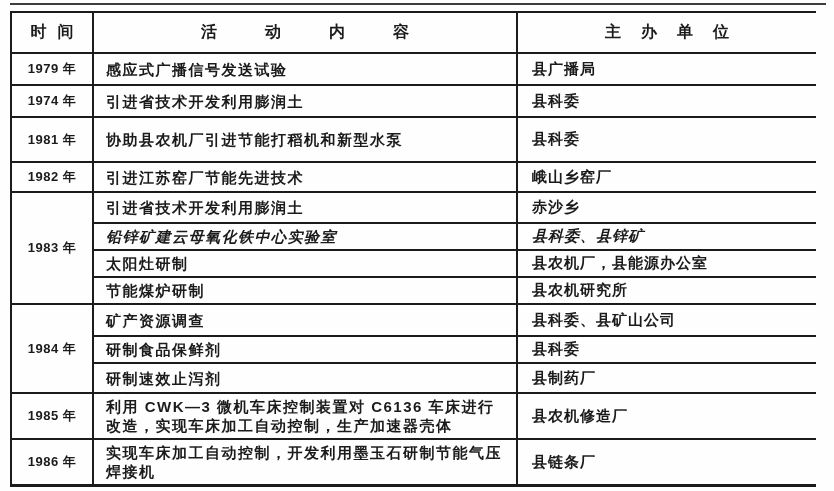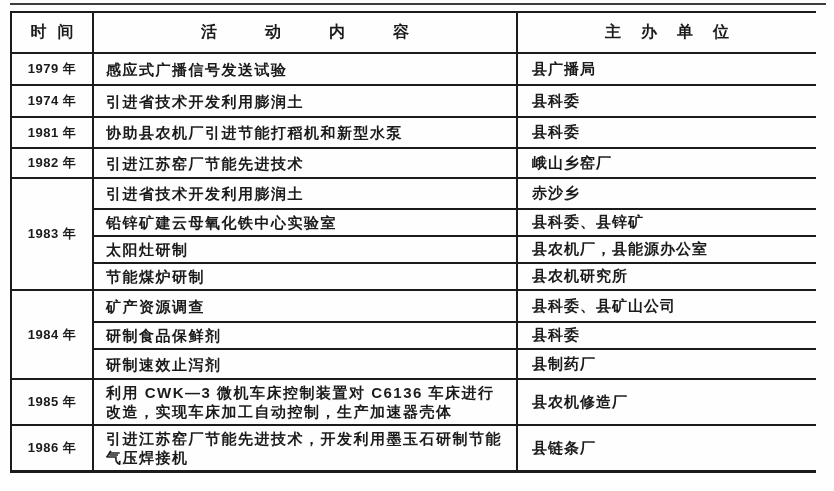--- a/index.html
+++ b/index.html
@@ -97,37 +97,37 @@
       <tr style="height:32px;">
         <td class="year">1979 年</td>
         <td class="activity">感应式广播信号发送试验</td>
         <td class="org edge-r">县广播局</td>
       </tr>
       <tr style="height:32px;">
         <td class="year">1974 年</td>
         <td class="activity">引进省技术开发利用膨润土</td>
         <td class="org edge-r">县科委</td>
       </tr>
-      <tr style="height:31px;">
+      <tr style="height:45px;">
         <td class="year">1981 年</td>
         <td class="activity">协助县农机厂引进节能打稻机和新型水泵</td>
         <td class="org edge-r">县科委</td>
       </tr>
       <tr style="height:30px;">
         <td class="year">1982 年</td>
         <td class="activity">引进江苏窑厂节能先进技术</td>
         <td class="org edge-r">峨山乡窑厂</td>
       </tr>
 
       <tr style="height:31px;">
         <td class="year" rowspan="4">1983 年</td>
         <td class="activity">引进省技术开发利用膨润土</td>
         <td class="org edge-r">赤沙乡</td>
       </tr>
-      <tr style="height:23px;">
+      <tr style="height:23px;font-style:italic;">
         <td class="activity">铅锌矿建云母氧化铁中心实验室</td>
         <td class="org edge-r">县科委、县锌矿</td>
       </tr>
       <tr style="height:17px;">
         <td class="activity">太阳灶研制</td>
         <td class="org edge-r">县农机厂，县能源办公室</td>
       </tr>
       <tr style="height:16px;">
         <td class="activity">节能煤炉研制</td>
         <td class="org edge-r">县农机研究所</td>
@@ -147,18 +147,18 @@
         <td class="org edge-r">县制药厂</td>
       </tr>
 
       <tr style="height:40px;">
         <td class="year">1985 年</td>
         <td class="activity">利用 CWK—3 微机车床控制装置对 C6136 车床进行改造，实现车床加工自动控制，生产加速器壳体</td>
         <td class="org edge-r">县农机修造厂</td>
       </tr>
       <tr class="last-row" style="height:43px;">
         <td class="year">1986 年</td>
-        <td class="activity">引进江苏窑厂节能先进技术，开发利用墨玉石研制节能气压焊接机</td>
+        <td class="activity">实现车床加工自动控制，开发利用墨玉石研制节能气压焊接机</td>
         <td class="org edge-r">县链条厂</td>
       </tr>
     </tbody>
   </table>
 </div>
 
 </body></html>

